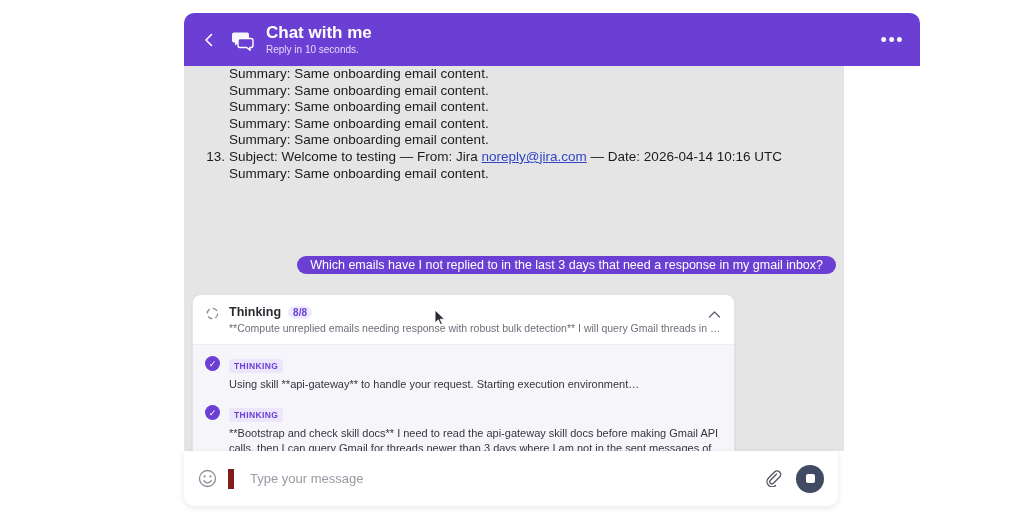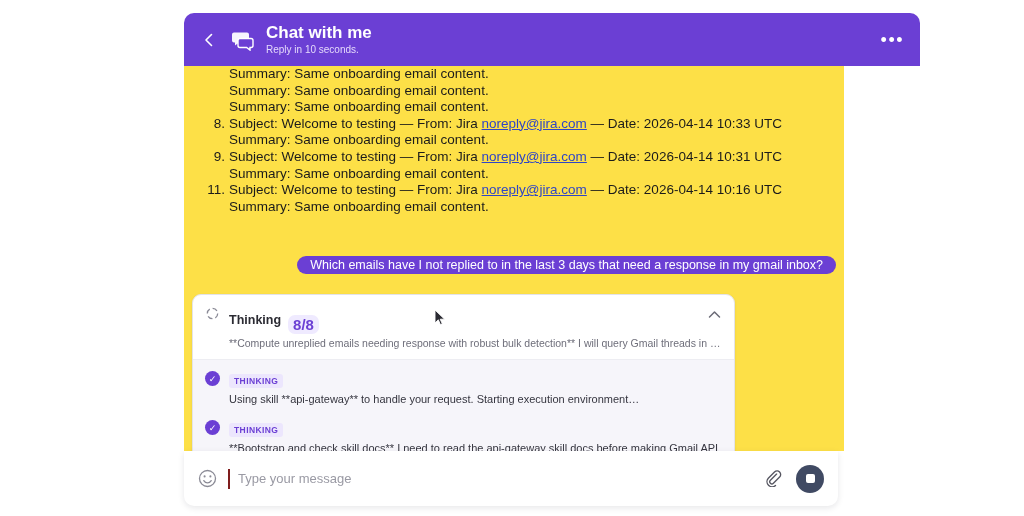--- a/index.html
+++ b/index.html
@@ -64,21 +64,21 @@
     cursor: pointer;
     padding: 4px 2px;
     flex: 0 0 auto;
   }
 
   
   .transcript {
     position: absolute;
     left: 184px; top: 66px;
     width: 660px; height: 385px;
-    background: #fde047;
+    background: #e5e5e5;
     overflow: hidden;
   }
 
   .email-list {
     position: absolute;
     left: 19px; top: 0px;
     width: 640px;
     color: #1b1b1b;
     font-size: 13.5px;
     line-height: 16.6px;
@@ -140,27 +140,26 @@
     color: #7a7a86;
   }
   .thinking-head-texts { flex: 1 1 auto; min-width: 0; }
   .thinking-title-row { display: flex; align-items: center; gap: 7px; }
   .thinking-title {
     font-size: 12.5px;
     color: #2b2b33;
     font-weight: bold;
   }
   .thinking-count {
-    font-size: 15px;
+    font-size: 10px;
     font-weight: bold;
     color: #6b3fd4;
     background: #efeaff;
     border-radius: 7px;
     padding: 1px 5px;
-    margin-top: 10px;
   }
   .thinking-preview {
     font-size: 10.5px;
     color: #6e6e7a;
     line-height: 14px;
     margin-top: 2px;
     white-space: nowrap;
     overflow: hidden;
     text-overflow: ellipsis;
     max-width: 540px;
@@ -232,22 +231,22 @@
     cursor: pointer;
   }
   .msg-input {
     flex: 1 1 auto;
     border: none;
     outline: none;
     font-size: 13px;
     font-family: "Liberation Sans", sans-serif;
     color: #15803d;
     background: transparent;
-    border-left: 2px solid #7f1d1d;
-    padding-left: 8px;
+    border-left: 6px solid #7f1d1d;
+    padding-left: 16px;
     height: 20px;
   }
   .msg-input::placeholder { color: #9a9aa4; }
   .attach-btn {
     width: 20px; height: 20px;
     flex: 0 0 auto;
     margin: 0 12px 0 8px;
     color: #555560;
     cursor: pointer;
   }
@@ -304,36 +303,30 @@
 
       <div>
         <div class="email-summary">Summary: Same onboarding email content.</div>
       </div>
 
       <div>
         <div class="email-summary">Summary: Same onboarding email content.</div>
       </div>
 
       <div>
-        <div class="email-row">
-          <span class="email-num">8.</span><span>Subject: Welcome to testing — From: Jira </span><span class="email-link">noreply@jira.com</span><span> — Date: 2026-04-14 10:33 UTC</span>
-        </div>
+        <div class="email-summary">Summary: Same onboarding email content.</div>
+      </div>
+
+      <div>
         <div class="email-summary">Summary: Same onboarding email content.</div>
       </div>
 
       <div>
         <div class="email-row">
-          <span class="email-num">9.</span><span>Subject: Welcome to testing — From: Jira </span><span class="email-link">noreply@jira.com</span><span> — Date: 2026-04-14 10:31 UTC</span>
-        </div>
-        <div class="email-summary">Summary: Same onboarding email content.</div>
-      </div>
-
-      <div>
-        <div class="email-row">
-          <span class="email-num">11.</span><span>Subject: Welcome to testing — From: Jira </span><span class="email-link">noreply@jira.com</span><span> — Date: 2026-04-14 10:16 UTC</span>
+          <span class="email-num">13.</span><span>Subject: Welcome to testing — From: Jira </span><span class="email-link">noreply@jira.com</span><span> — Date: 2026-04-14 10:16 UTC</span>
         </div>
         <div class="email-summary">Summary: Same onboarding email content.</div>
       </div>
     </div>
 
     <div class="user-bubble">Which emails have I not replied to in the last 3 days that need a response in my gmail inbox?</div>
 
     <div class="thinking-panel">
       <div class="thinking-head">
         <div class="spark-icon">

